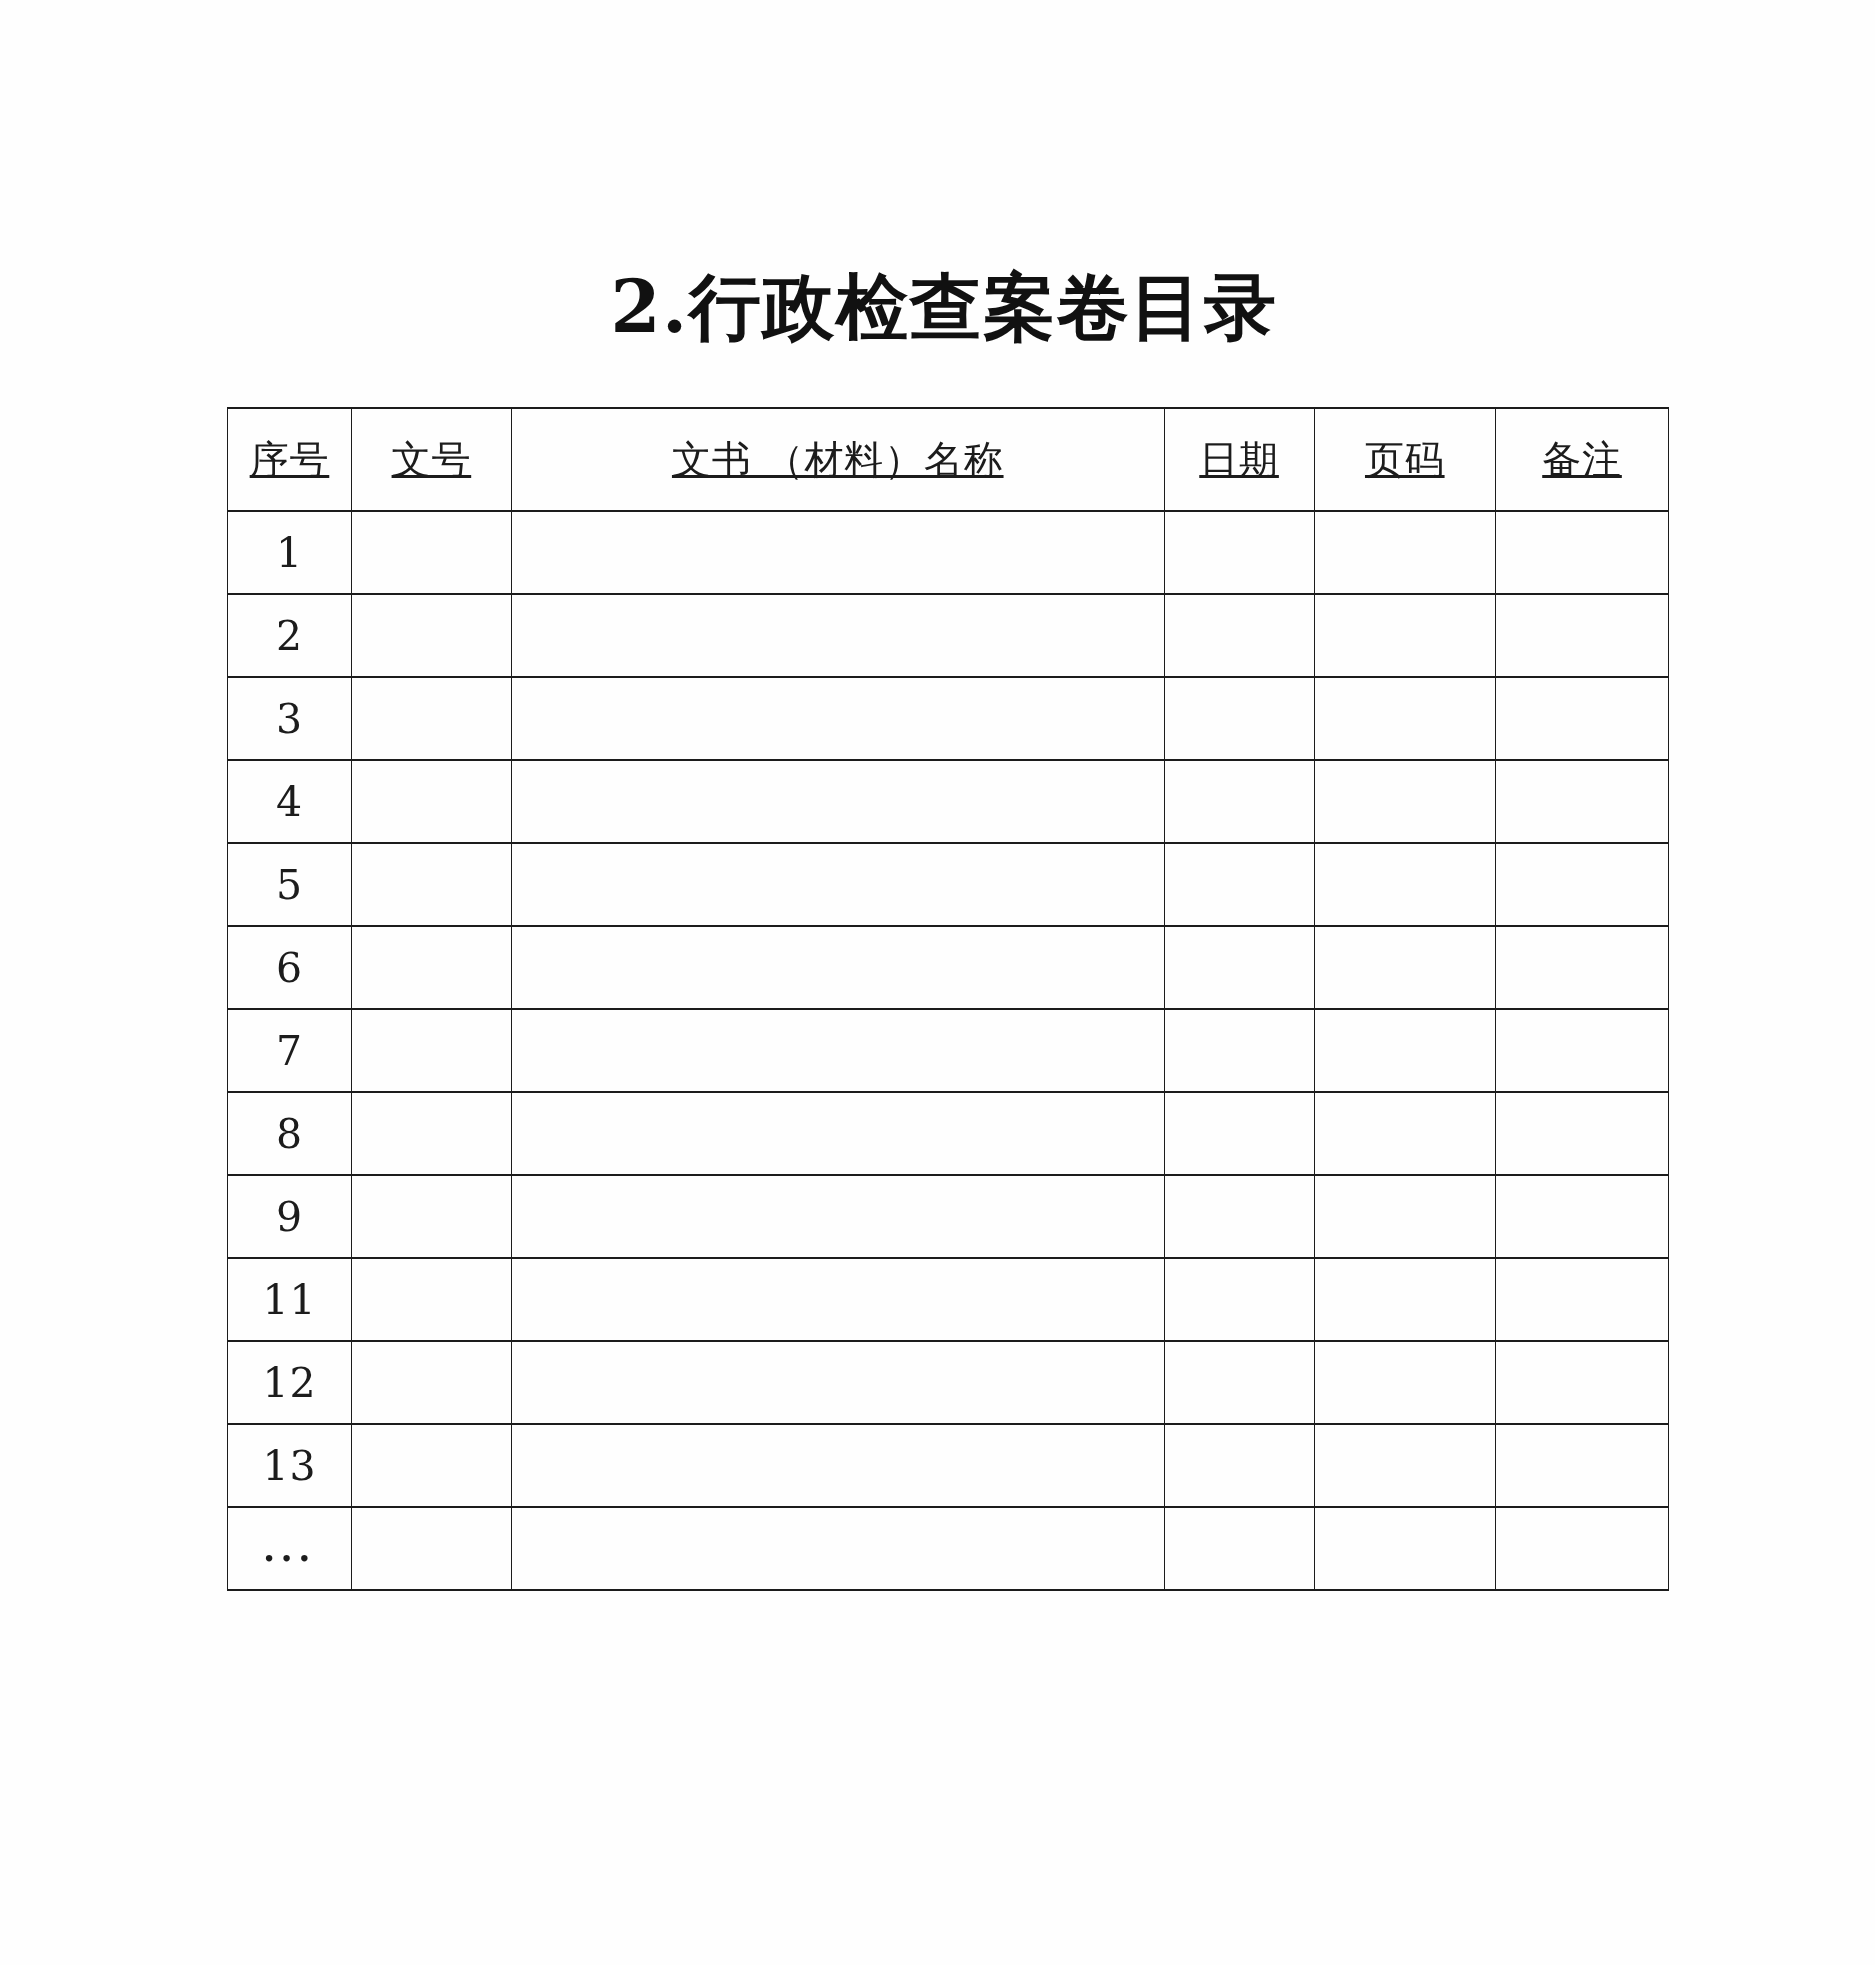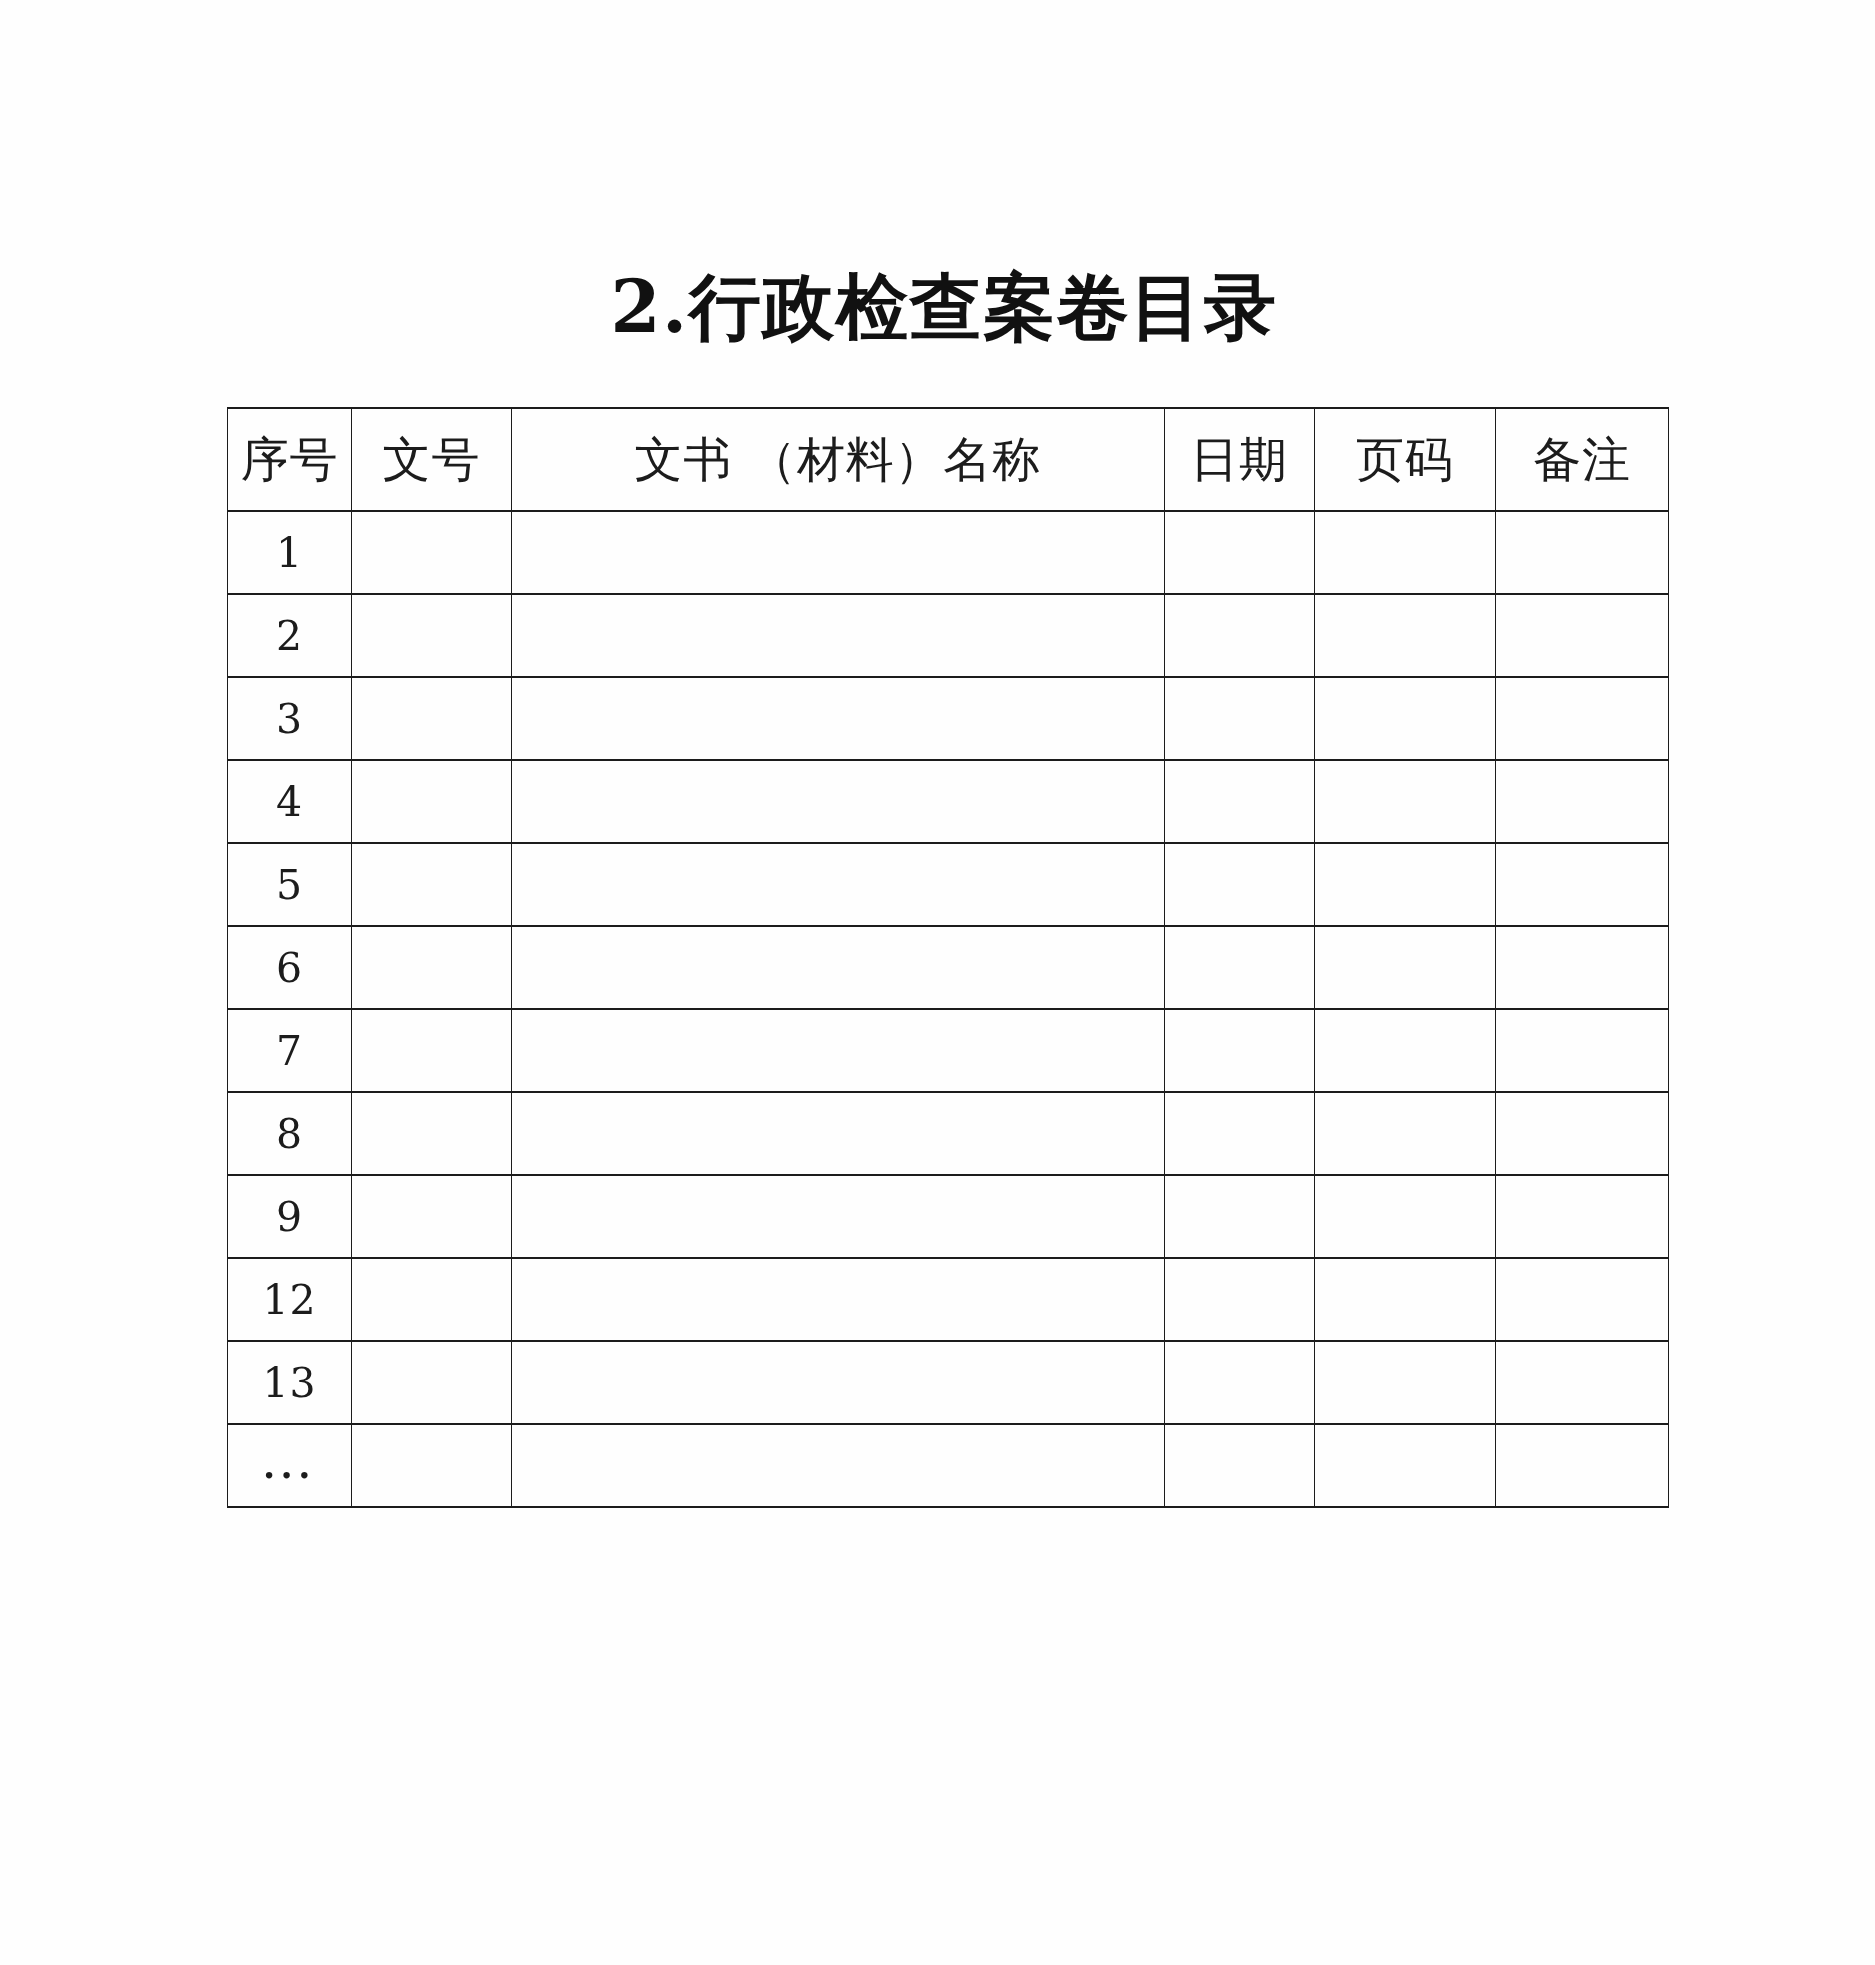--- a/index.html
+++ b/index.html
@@ -45,23 +45,24 @@
     border-top-width: 2.8px;
     border-bottom-width: 2.8px;
     padding: 0;
     text-align: center;
     vertical-align: middle;
     background: transparent;
     overflow: hidden;
   }
   .catalog thead th {
     height: 101px;
-    font-size: 48px;
+    font-size: 39px;
     font-weight: 400;
     letter-spacing: 0.8px;
+    text-decoration: underline;
   }
   .catalog tbody td {
     height: 81px;
     font-size: 41px;
     font-weight: 400;
   }
   .catalog tbody td.serial {
     letter-spacing: 0.8px;
   }
   .catalog tbody tr.ellipsis-row td.serial {
@@ -170,20 +171,28 @@
         </tr>
         <tr>
           <td class="serial">9</td>
           <td></td>
           <td></td>
           <td></td>
           <td></td>
           <td></td>
         </tr>
         <tr>
+          <td class="serial">11</td>
+          <td></td>
+          <td></td>
+          <td></td>
+          <td></td>
+          <td></td>
+        </tr>
+        <tr>
           <td class="serial">12</td>
           <td></td>
           <td></td>
           <td></td>
           <td></td>
           <td></td>
         </tr>
         <tr>
           <td class="serial">13</td>
           <td></td>

